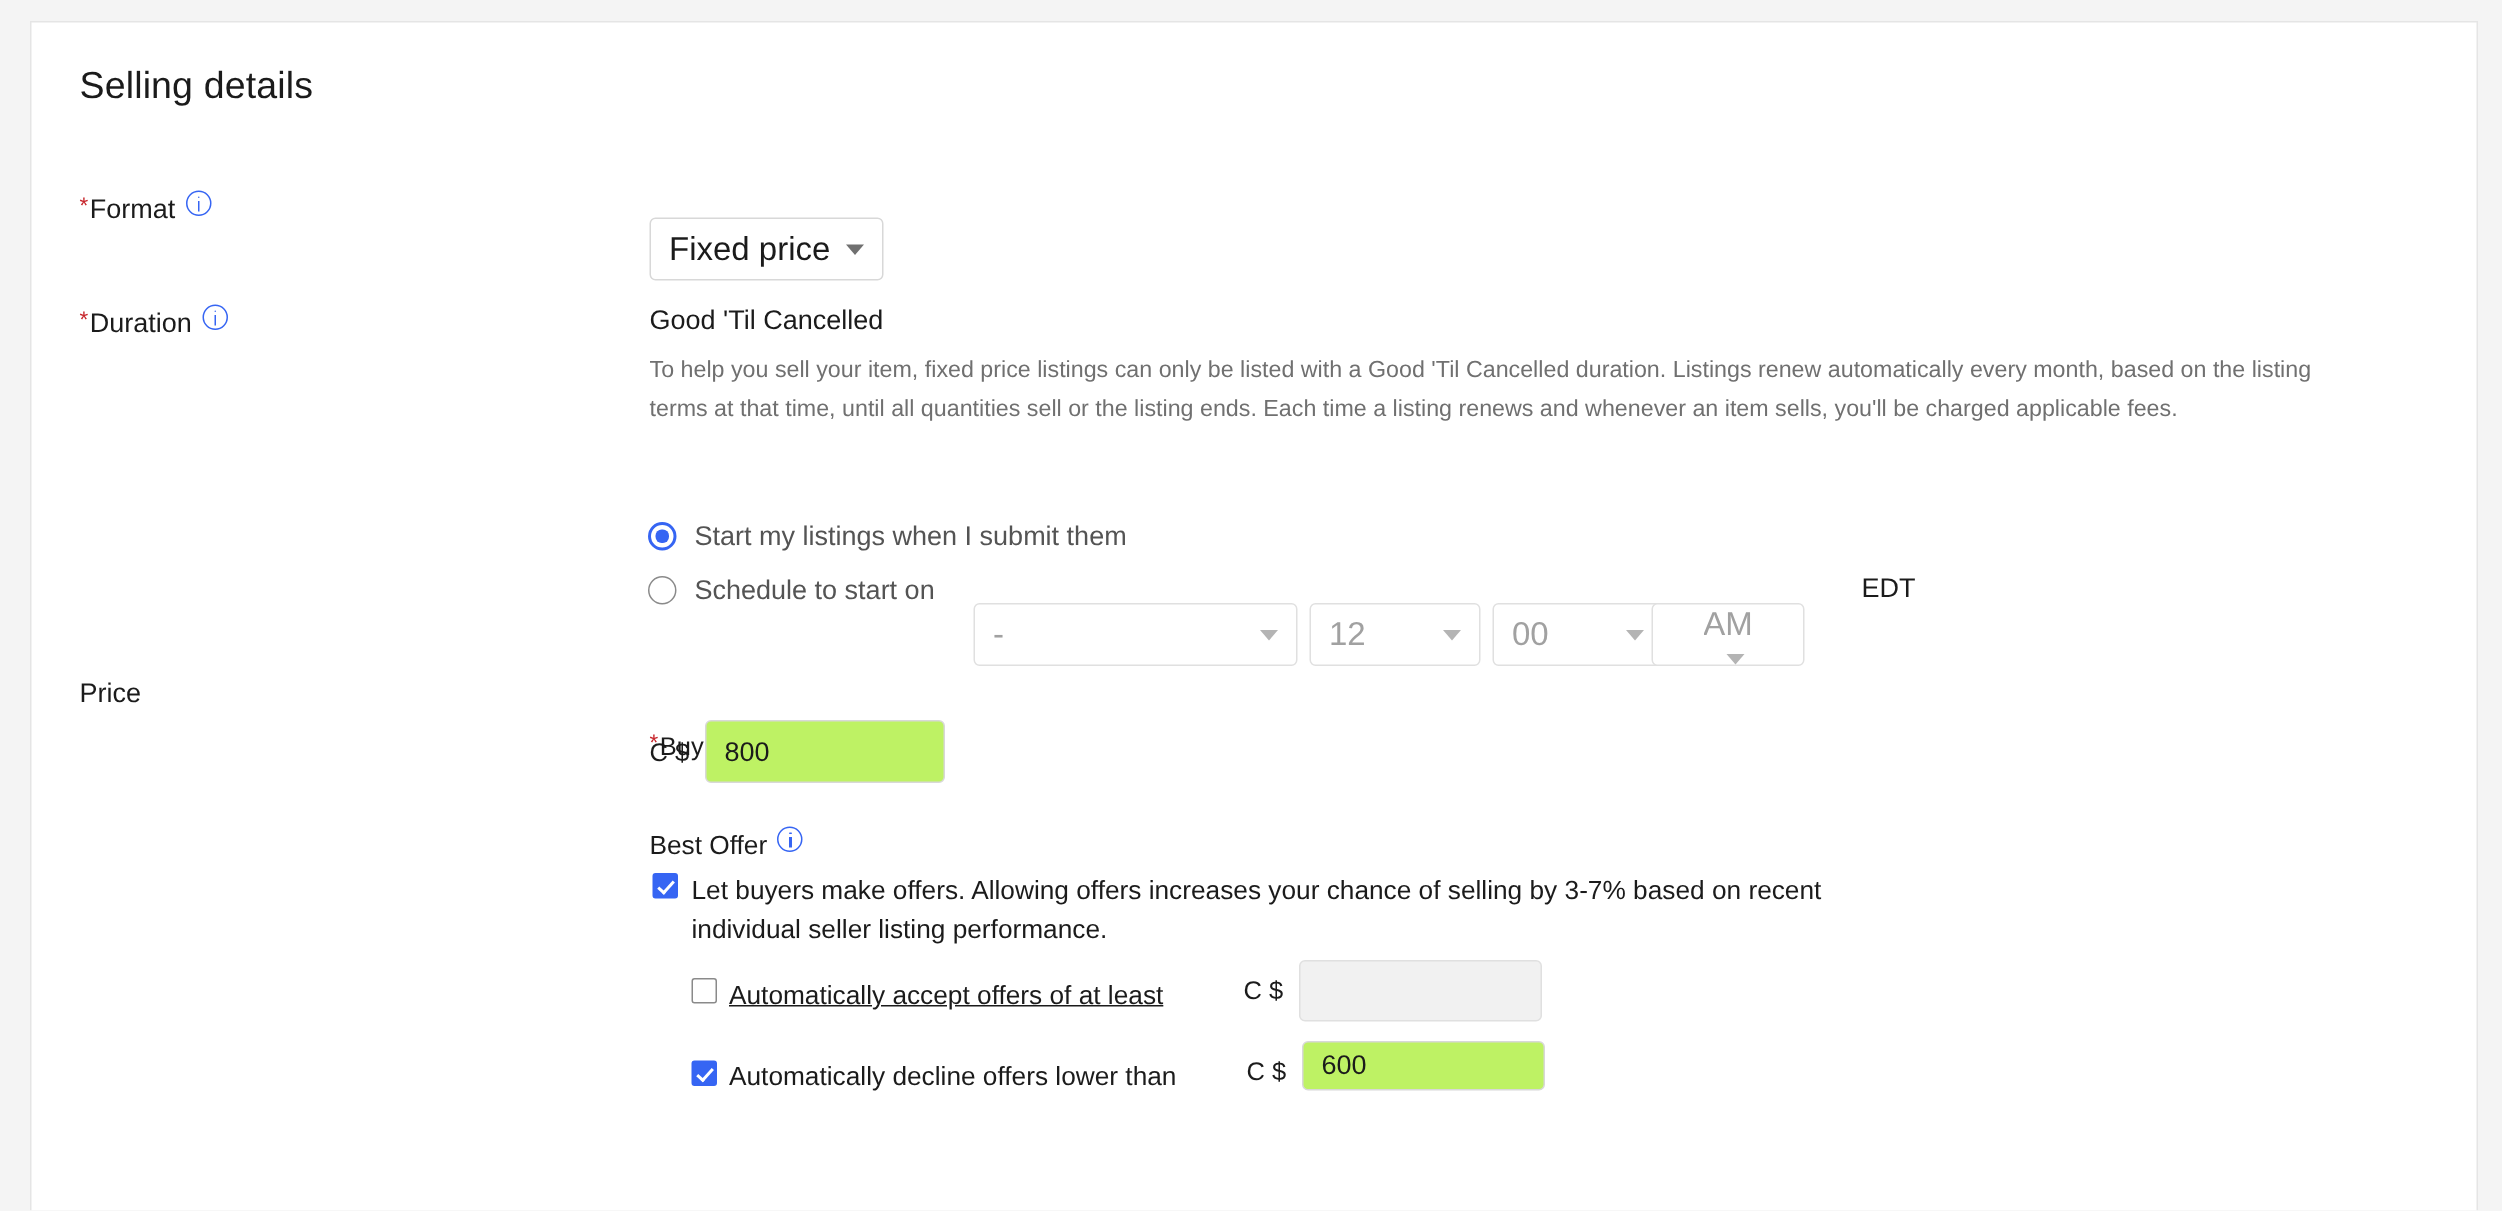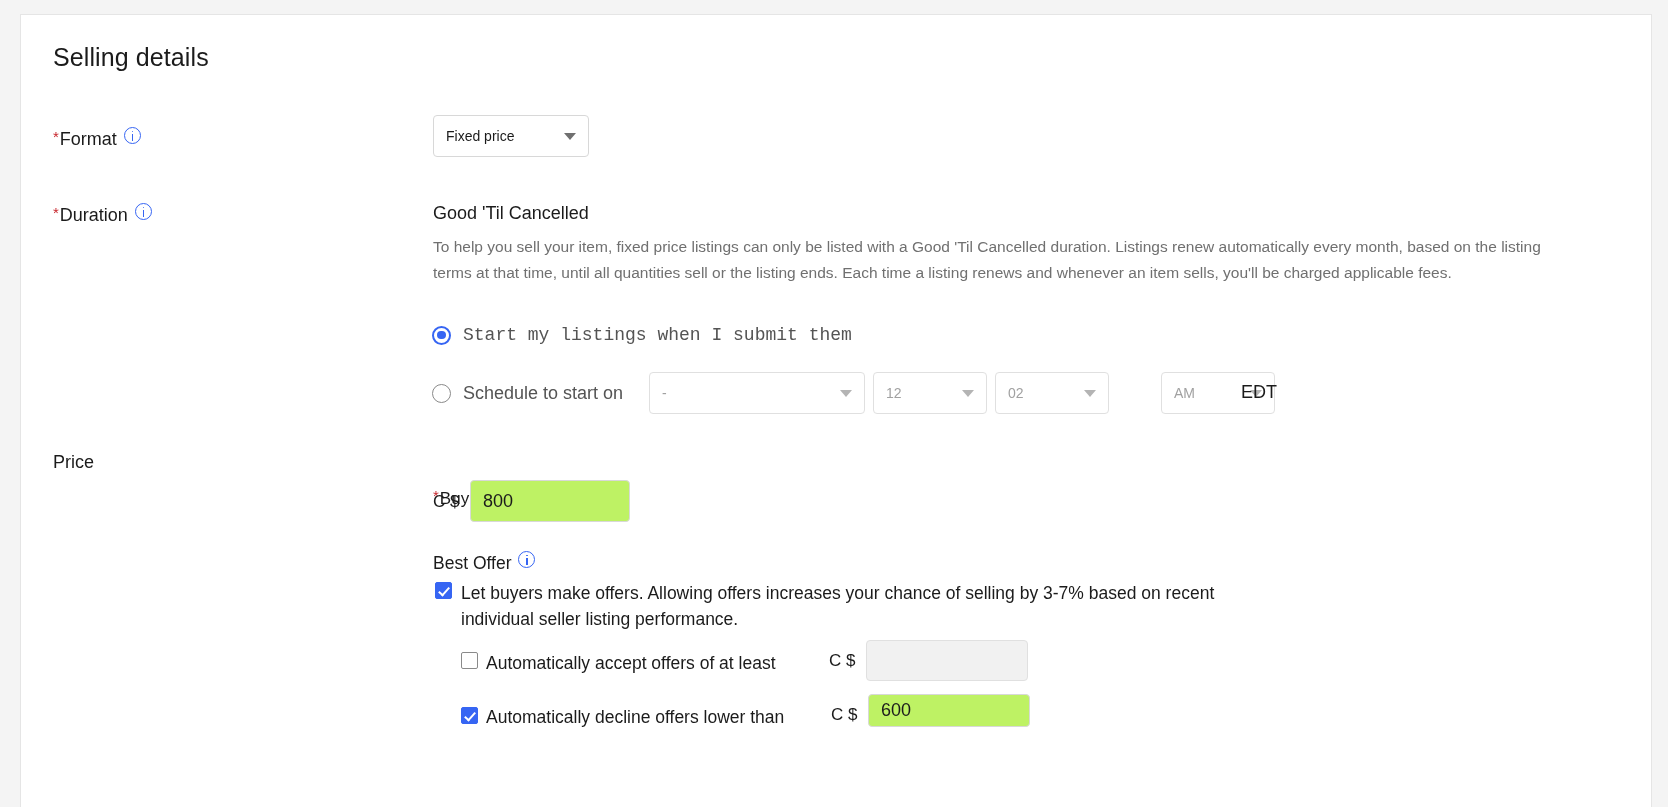--- a/index.html
+++ b/index.html
@@ -78,23 +78,24 @@
   
   .sel {
     position: absolute;
     background: #fff;
     border: 1px solid #d8d8d8;
     border-radius: 4px;
     height: 42px;
     display: flex;
     align-items: center;
     padding: 0 12px;
-    font-size: 14px;
-    color: #1b1b1b;
-    cursor: pointer;
+    font-size: 22px;
+    color: #1b1b1b;
+    cursor: pointer;
+    margin-top: 30px;
   }
   .sel .val { flex: 1 1 auto; white-space: nowrap; overflow: hidden; }
   .caret {
     width: 0; height: 0;
     border-left: 6px solid transparent;
     border-right: 6px solid transparent;
     border-top: 7px solid #707070;
     margin-left: 10px;
     flex: 0 0 auto;
   }
@@ -234,66 +235,66 @@
     <div class="sel" style="left:412px; top:100px; width:156px;">
       <span class="val">Fixed price</span>
       <span class="caret"></span>
     </div>
 
     <div class="row-label" style="left:32px; top:188px;"><span class="req">*</span><span>Duration</span><span class="info-icon"></span></div>
 
     <div class="gtc-title">Good 'Til Cancelled</div>
     <div class="gtc-desc">To help you sell your item, fixed price listings can only be listed with a Good 'Til Cancelled duration. Listings renew automatically every month, based on the listing terms at that time, until all quantities sell or the listing ends. Each time a listing renews and whenever an item sells, you'll be charged applicable fees.</div>
 
-    <div class="radio-row" style="left:411px; top:310px;font-family:Liberation Mono, monospace;">
+    <div class="radio-row" style="left:411px; top:332px;">
       <span class="radio checked"></span>
       <span class="radio-label">Start my listings when I submit them</span>
     </div>
 
     <div class="radio-row" style="left:411px; top:368px;">
       <span class="radio"></span>
       <span class="radio-label">Schedule to start on</span>
     </div>
 
     <div class="sel disabled" style="left:628px; top:357px; width:216px;">
       <span class="val">-</span>
       <span class="caret"></span>
     </div>
 
     <div class="sel disabled" style="left:852px; top:357px; width:114px;">
       <span class="val">12</span>
       <span class="caret"></span>
     </div>
 
     <div class="sel disabled" style="left:974px; top:357px; width:114px;">
-      <span class="val">02</span>
-      <span class="caret"></span>
-    </div>
-
-    <div class="sel disabled" style="left:1140px; top:357px; width:114px;">
+      <span class="val">00</span>
+      <span class="caret"></span>
+    </div>
+
+    <div class="sel disabled" style="left:1080px; top:357px; width:102px;flex-direction:column;">
       <span class="val">AM</span>
       <span class="caret"></span>
     </div>
 
     <div class="tz-label">EDT</div>
 
     <div class="row-label" style="left:32px; top:437px;"><span>Price</span></div>
 
     <div class="field-label" style="left:412px; top:437px;margin-top:35px;"><span class="req">*</span><span>Buy It Now price</span></div>
 
     <div class="cur" style="left:412px; top:477px;">C $</div>
     <input class="txtbox" style="left: 449px; top: 465px; width: 160px; height: 42px;" value="800">
 
     <div class="best-offer-title"><span>Best Offer</span><span class="info-icon"></span></div>
 
     <div class="cb checked" style="left:414px; top:567px;"></div>
     <div class="cb-text" style="left:440px; top:566px; width:800px;">Let buyers make offers. Allowing offers increases your chance of selling by 3-7% based on recent individual seller listing performance.</div>
 
     <div class="cb" style="left:440px; top:637px;"></div>
-    <div class="cb-text" style="left:465px; top:636px;">Automatically accept offers of at least</div>
+    <div class="cb-text" style="left:465px; top:636px;text-decoration:underline;">Automatically accept offers of at least</div>
     <div class="cur" style="left:808px; top:636px;">C $</div>
     <input class="txtbox disabled" style="left: 845px; top: 625px; width: 162px; height: 41px;" disabled="" value="">
 
     <div class="cb checked" style="left:440px; top:692px;"></div>
     <div class="cb-text" style="left:465px; top:690px;">Automatically decline offers lower than</div>
     <div class="cur" style="left:810px; top:690px;">C $</div>
     <input class="txtbox" style="left: 847px; top: 679px; width: 162px; height: 33px;" value="600">
 
   </div>
 </div>

